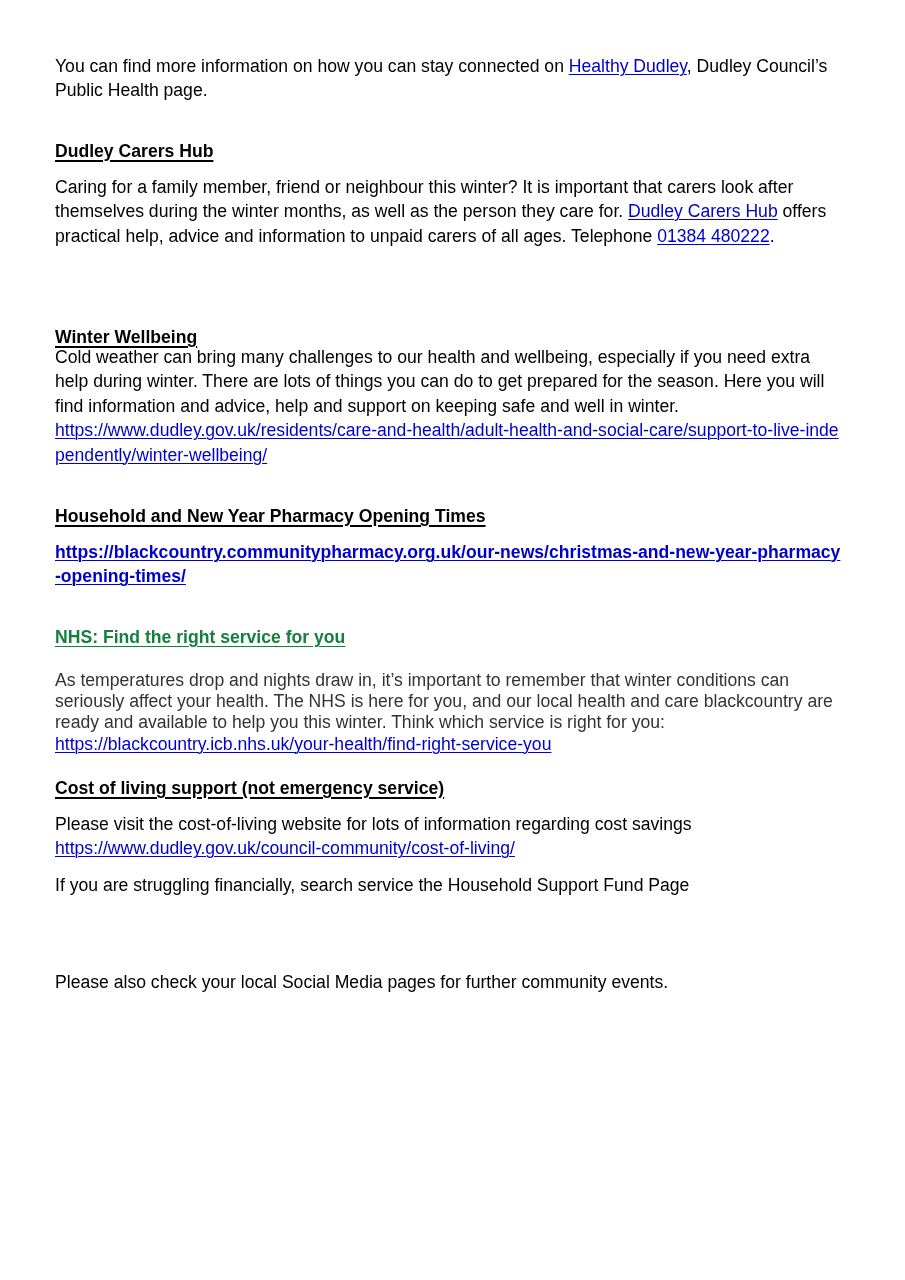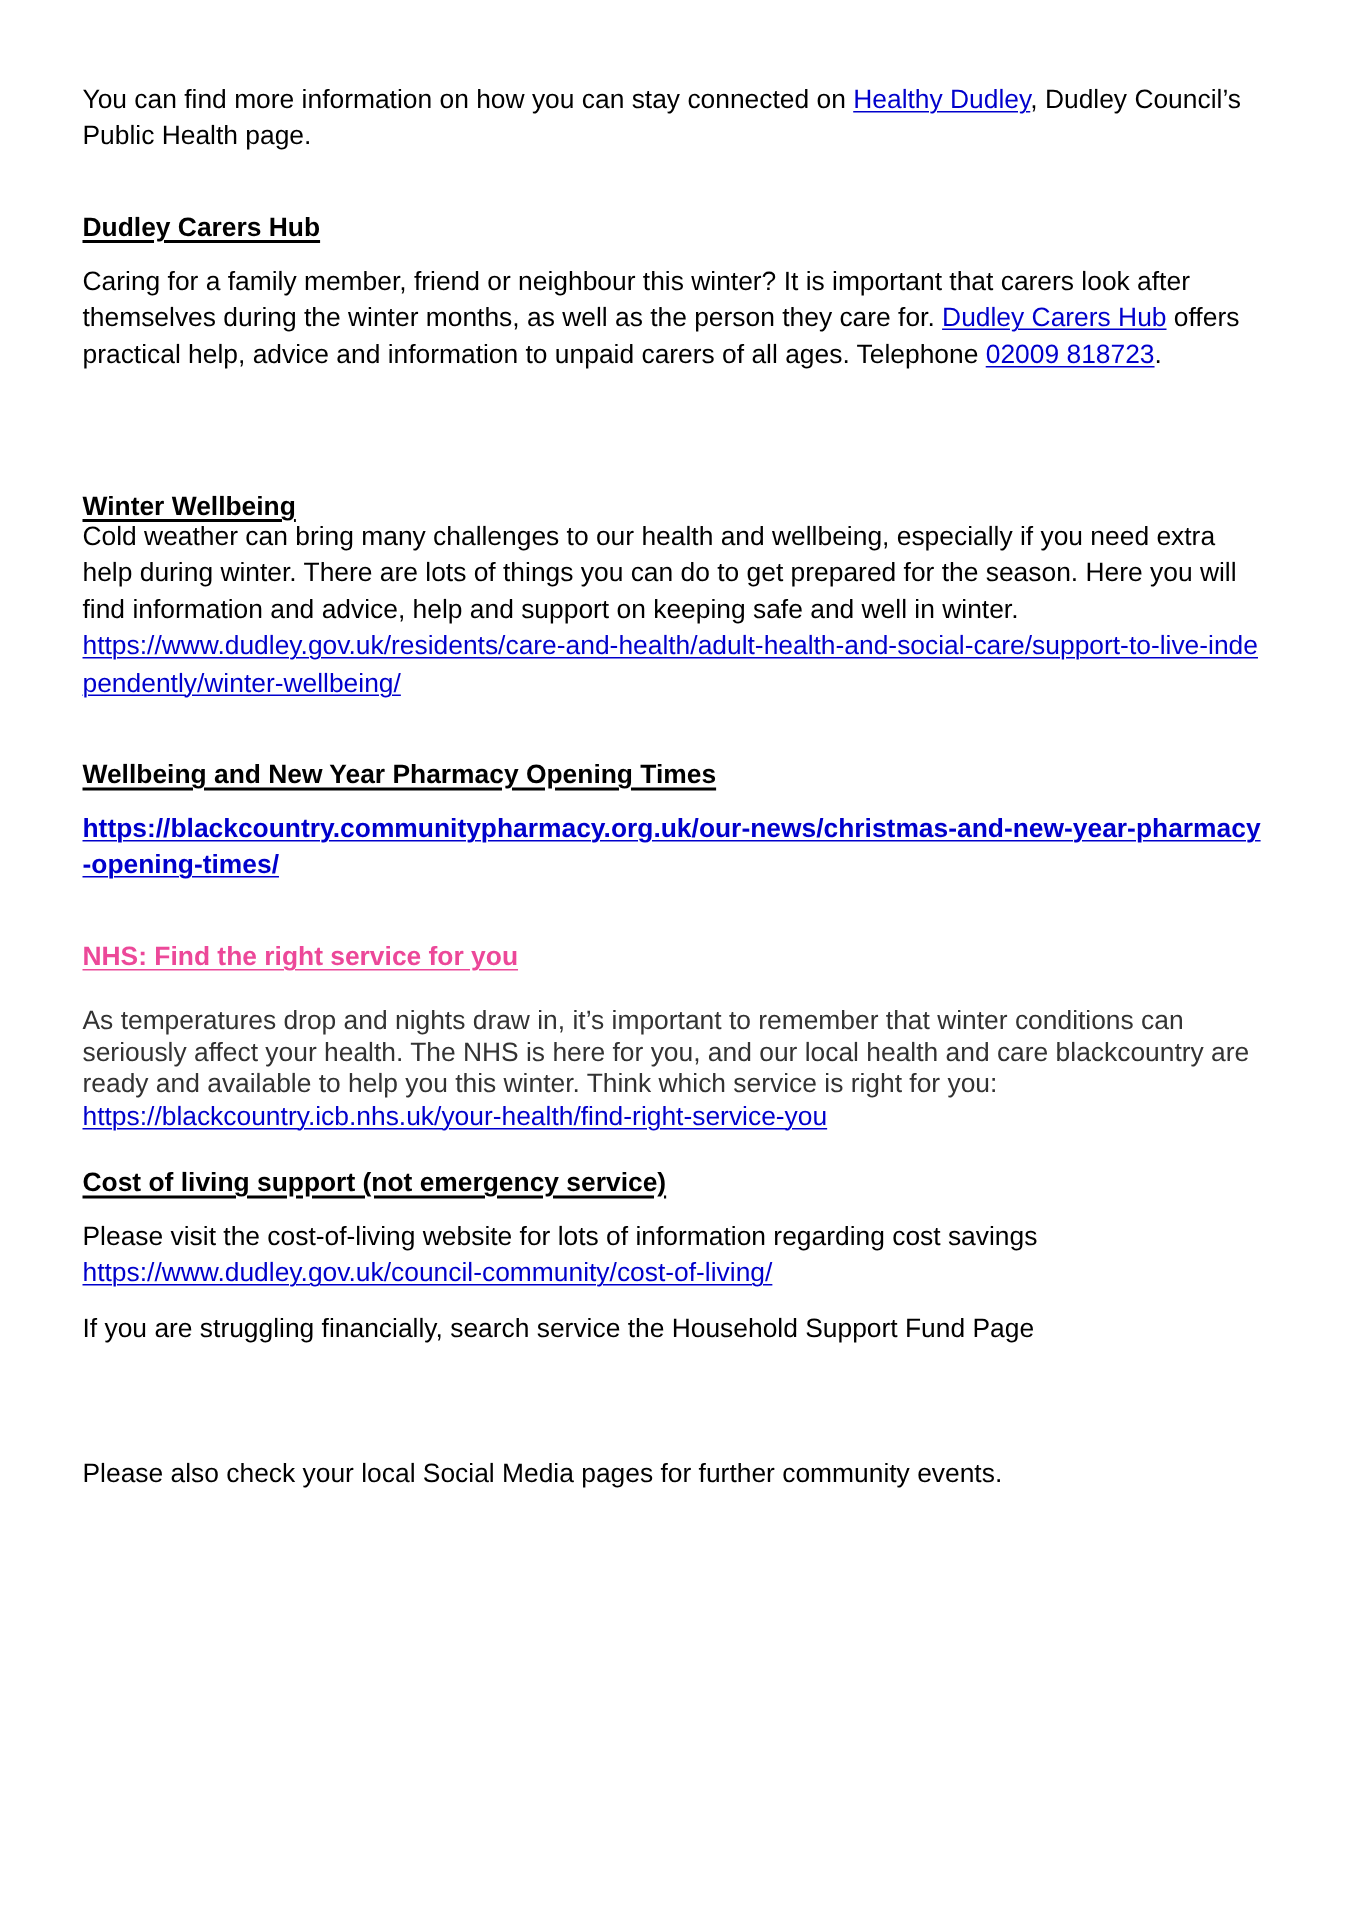--- a/index.html
+++ b/index.html
@@ -47,52 +47,52 @@
     .bold-link {
       font-weight: bold;
     }
     .nhs {
       color: #333333;
     }
     .nhs .para {
       line-height: 21.2px;
     }
     .nhs .heading {
-      color: #ec4899;
+      color: #15803d;
       text-decoration: underline;
     }
     .bold {
       font-weight: normal;
     }
   </style>
 </head>
 <body>
 
 <div class="page">
 
   <div class="block" style="top:54px;">
     <p><span>You can find more information on how you can stay connected on </span><a>Healthy Dudley</a><span>, Dudley Council’s Public Health page.</span></p>
   </div>
 
   <div class="block" style="top:139px;">
     <div class="heading">Dudley Carers Hub</div>
   </div>
   <div class="block" style="top:175px;">
-    <p><span>Caring for a family member, friend or neighbour this winter? It is important that carers look after themselves during the winter months, as well as the person they care for. </span><a>Dudley Carers Hub</a><span> offers practical help, advice and information to unpaid carers of all ages. Telephone </span><a>02009 818723</a><span>.</span></p>
+    <p><span>Caring for a family member, friend or neighbour this winter? It is important that carers look after themselves during the winter months, as well as the person they care for. </span><a>Dudley Carers Hub</a><span> offers practical help, advice and information to unpaid carers of all ages. Telephone </span><a>01384 480222</a><span>.</span></p>
   </div>
 
   <div class="block" style="top:309px;margin-top:16px;">
     <div class="heading">Winter Wellbeing</div>
   </div>
   <div class="block" style="top:345px;">
     <p><span>Cold weather can bring many challenges to our health and wellbeing, especially if you need extra help during winter. There are lots of things you can do to get prepared for the season. Here you will find information and advice, help and support on keeping safe and well in winter.</span><br><a style="word-break:break-all;">https://www.dudley.gov.uk/residents/care-and-health/adult-health-and-social-care/support-to-live-independently/winter-wellbeing/</a></p>
   </div>
 
   <div class="block" style="top:504px;">
-    <div class="heading">Wellbeing and New Year Pharmacy Opening Times</div>
+    <div class="heading">Household and New Year Pharmacy Opening Times</div>
   </div>
   <div class="block" style="top:540px;">
     <p><a class="bold-link" style="word-break:break-all;">https://blackcountry.communitypharmacy.org.uk/our-news/christmas-and-new-year-pharmacy-opening-times/</a></p>
   </div>
 
   <div class="block nhs" style="top:625px;">
     <div class="heading">NHS: Find the right service for you</div>
   </div>
   <div class="block nhs" style="top:670px;">
     <p class="para"><span>As temperatures drop and nights draw in, it’s important to remember that winter conditions can seriously affect your health. The NHS is here for you, and our local health and care blackcountry are ready and available to help you this winter. Think which service is right for you:</span><br><a>https://blackcountry.icb.nhs.uk/your-health/find-right-service-you</a></p>

